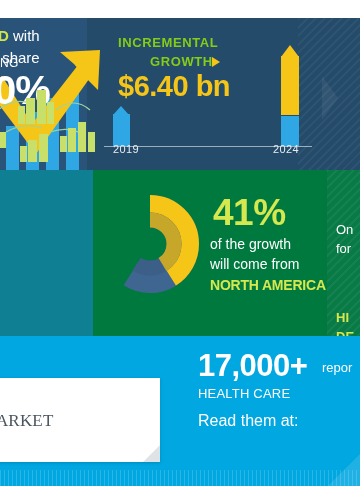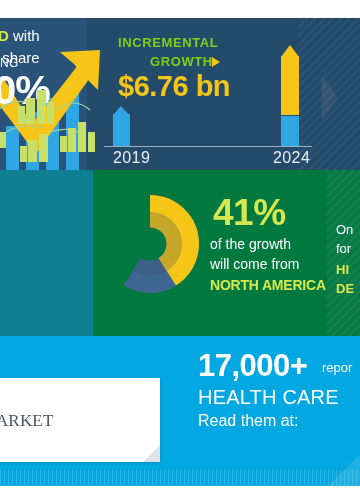--- a/index.html
+++ b/index.html
@@ -112,23 +112,23 @@
   }
 
   .axis-line {
     position: absolute;
     left: 104px; top: 128px;
     width: 208px; height: 1px;
     background: rgba(255,255,255,0.55);
   }
   .year-label {
     position: absolute;
-    top: 131px;
+    top: 125px;
     color: #e8edf2;
-    font-size: 16px;
+    font-size: 11px;
     letter-spacing: 0.4px;
   }
   .year-label.y2019 { left: 113px; }
   .year-label.y2024 { left: 273px; }
 
   .bar2019 {
     position: absolute;
     left: 113px; top: 96px;
     width: 17px; height: 32px;
     background: #2fa7e5;
@@ -251,20 +251,21 @@
   }
   .right-cut-1 { top: 222px; }
   .right-cut-2 { top: 241px; }
   .right-cut-3, .right-cut-4 {
     position: absolute;
     left: 336px;
     color: #d6e84f;
     font-size: 13px;
     font-weight: bold;
     white-space: nowrap;
+    margin-top: 48px;
   }
   .right-cut-3 { top: 262px; }
   .right-cut-4 { top: 281px; }
 
   
   .row3 {
     position: absolute;
     left: 0; top: 336px;
     width: 360px; height: 150px;
     background: #00a7e1;
@@ -324,21 +325,21 @@
     position: absolute;
     left: 322px; top: 24px;
     color: #ffffff;
     font-size: 13px;
     white-space: nowrap;
   }
   .stat-category {
     position: absolute;
     left: 198px; top: 50px;
     color: #ffffff;
-    font-size: 20px;
+    font-size: 13px;
     letter-spacing: 0.2px;
     white-space: nowrap;
   }
   .stat-readat {
     position: absolute;
     left: 198px; top: 76px;
     color: #ffffff;
     font-size: 16px;
     white-space: nowrap;
   }
@@ -386,21 +387,21 @@
       <polygon points="0,44 14,30 44,78 94,14 106,26 48,108" fill="#f5c518"></polygon>
       <polygon points="72,6 112,4 110,44 98,32 86,18" fill="#f5c518"></polygon>
     </svg>
 
     <div class="cut-label-top">NG</div>
     <div class="cut-pct-top">0%</div>
 
     <div class="inc-growth-l1">INCREMENTAL</div>
     <div class="inc-growth-l2">GROWTH</div>
     <div class="inc-triangle"></div>
-    <div class="inc-value">$6.76 bn</div>
+    <div class="inc-value">$6.40 bn</div>
 
     <div class="axis-line"></div>
 
     <div class="bar2019"></div>
     <div class="bar2019-tip"></div>
     <div class="year-label y2019">2019</div>
 
     <div class="bar2024-blue"></div>
     <div class="bar2024-yellow"></div>
     <div class="bar2024-tip"></div>

